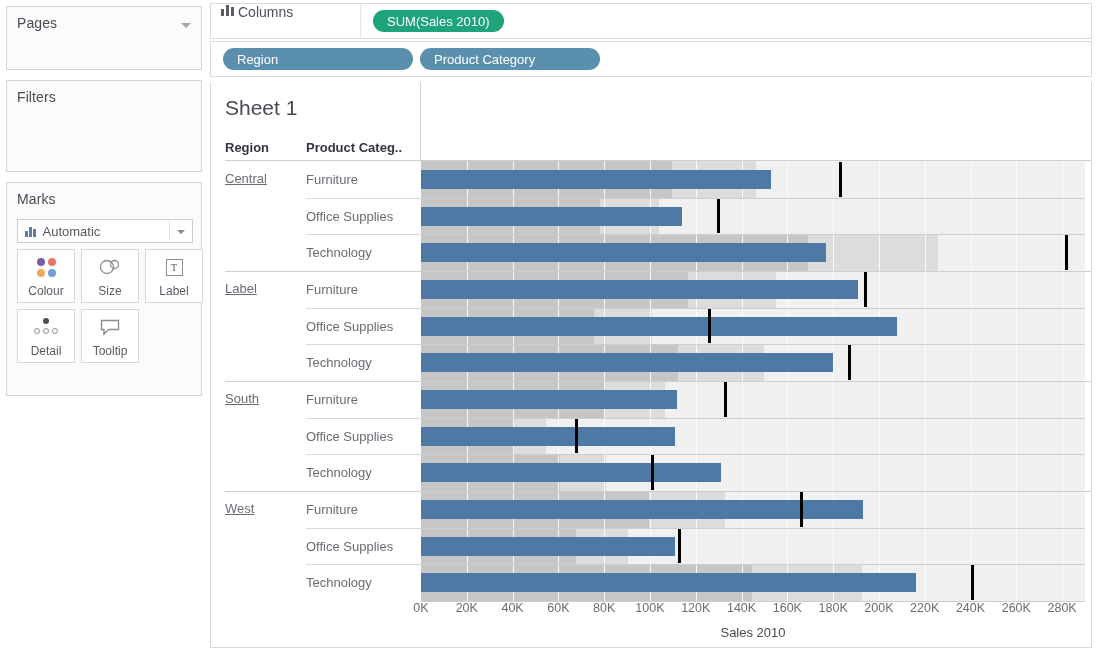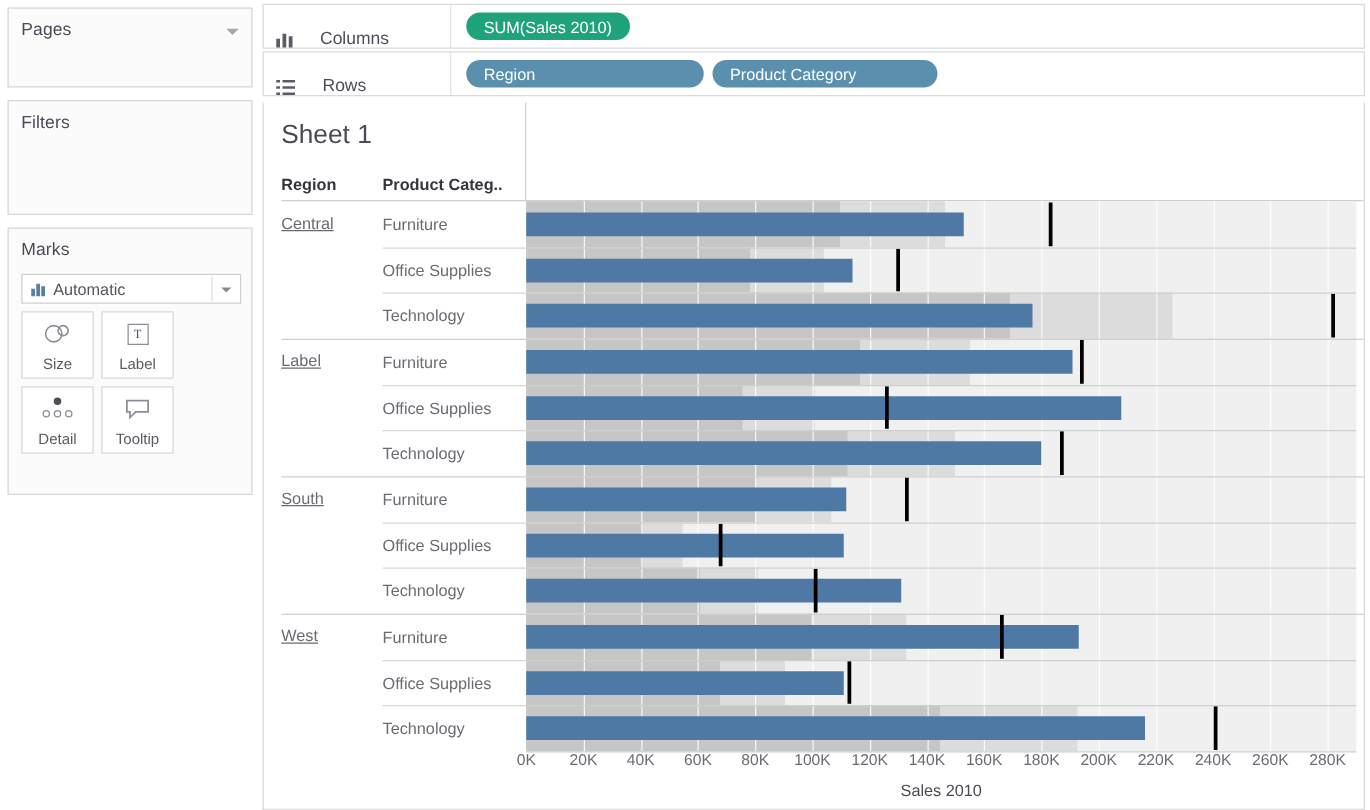--- a/index.html
+++ b/index.html
@@ -66,21 +66,21 @@
   .pill { border-radius:11px; height:22px; display:inline-flex; align-items:center;
     padding:0 14px; color:#ffffff; font-size:13px; white-space:nowrap; }
   .pill-green { background:#1fa37a; }
   .pill-blue { background:#5a8fae; }
 
   
   .shelf { position:absolute; left:210px; right:4px; height:36px;
     border:1px solid #dadada; background:#ffffff; display:flex; align-items:center;}
   #shelf-columns { top:3px; }
   #shelf-rows { top:41px; }
-  .shelf-label { width:150px; display:flex; align-items:flex-end; gap:22px;
+  .shelf-label { width:150px; display:flex; align-items:flex-start; gap:4px;
     padding-left:10px; height:100%; border-right:1px solid #e3e3e3;}
   .shelf-label .sl-text { font-size:14px; color:#4e4e58; }
   .shelf-pills { display:flex; align-items:center; gap:7px; padding-left:12px; }
 
   .ico-cols { display:flex; align-items:flex-end; gap:2px; height:12px; }
   .ico-cols i { display:block; width:3px; background:#5c5c66; }
   .ico-rows { display:flex; flex-direction:column; gap:2.5px; }
   .ico-rows i { display:flex; align-items:center; gap:2.5px; }
   .ico-rows i u { display:block; width:2.5px;height:2.5px; background:#5c5c66;}
   .ico-rows i b { display:block; width:10px;height:2.5px; background:#5c5c66;}
@@ -148,20 +148,31 @@
           <i style="height:6px"></i>
             <i style="height:10px"></i>
             <i style="height:8px"></i>
         </span>
         <span class="mt-label">Automatic</span>
         <span class="mt-div"></span>
         <span class="mt-caret"></span>
       </div>
 
       <div class="mk-row" id="mk-row1">
+        <div class="mk-btn">
+          <span class="mk-ico">
+            <span class="dots4">
+              <span style="background:#7b5ea7"></span>
+                <span style="background:#e8736a"></span>
+              <span style="background:#f0a860"></span>
+                <span style="background:#6e9fd0"></span>
+            </span>
+          </span>
+          <span class="mk-label">Colour</span>
+        </div>
         <div class="mk-btn">
           <span class="mk-ico">
             <svg width="26" height="20" viewBox="0 0 26 20">
               <circle cx="10" cy="10" r="6.5" fill="none" stroke="#8d8d96" stroke-width="1.3"></circle>
               <circle cx="17.5" cy="7.5" r="4" fill="none" stroke="#8d8d96" stroke-width="1.3"></circle>
             </svg>
           </span>
           <span class="mk-label">Size</span>
         </div>
         <div class="mk-btn">
@@ -205,37 +216,20 @@
           <i style="height:9px"></i>
       </span>
       <span class="sl-text">Columns</span>
     </div>
     <div class="shelf-pills">
       <span class="pill pill-green">SUM(Sales 2010)</span>
     </div>
   </div>
 
   <div class="shelf" id="shelf-rows">
-    <div class="shelf-label">
-      <span class="ico-rows">
-        <i>
-            <u></u>
-            <b></b>
-          </i>
-          <i>
-            <u></u>
-            <b></b>
-          </i>
-          <i>
-            <u></u>
-            <b></b>
-          </i>
-      </span>
-      <span class="sl-text">Rows</span>
-    </div>
     <div class="shelf-pills">
       <span class="pill pill-blue" style="width:190px; justify-content:flex-start;">Region</span>
       <span class="pill pill-blue" style="width:180px; justify-content:flex-start;">Product Category</span>
     </div>
   </div>
 
   <div id="view">
     <div id="sheet-title">Sheet 1</div>
     <div id="hdr-region">Region</div>
     <div id="hdr-category">Product Categ..</div>

